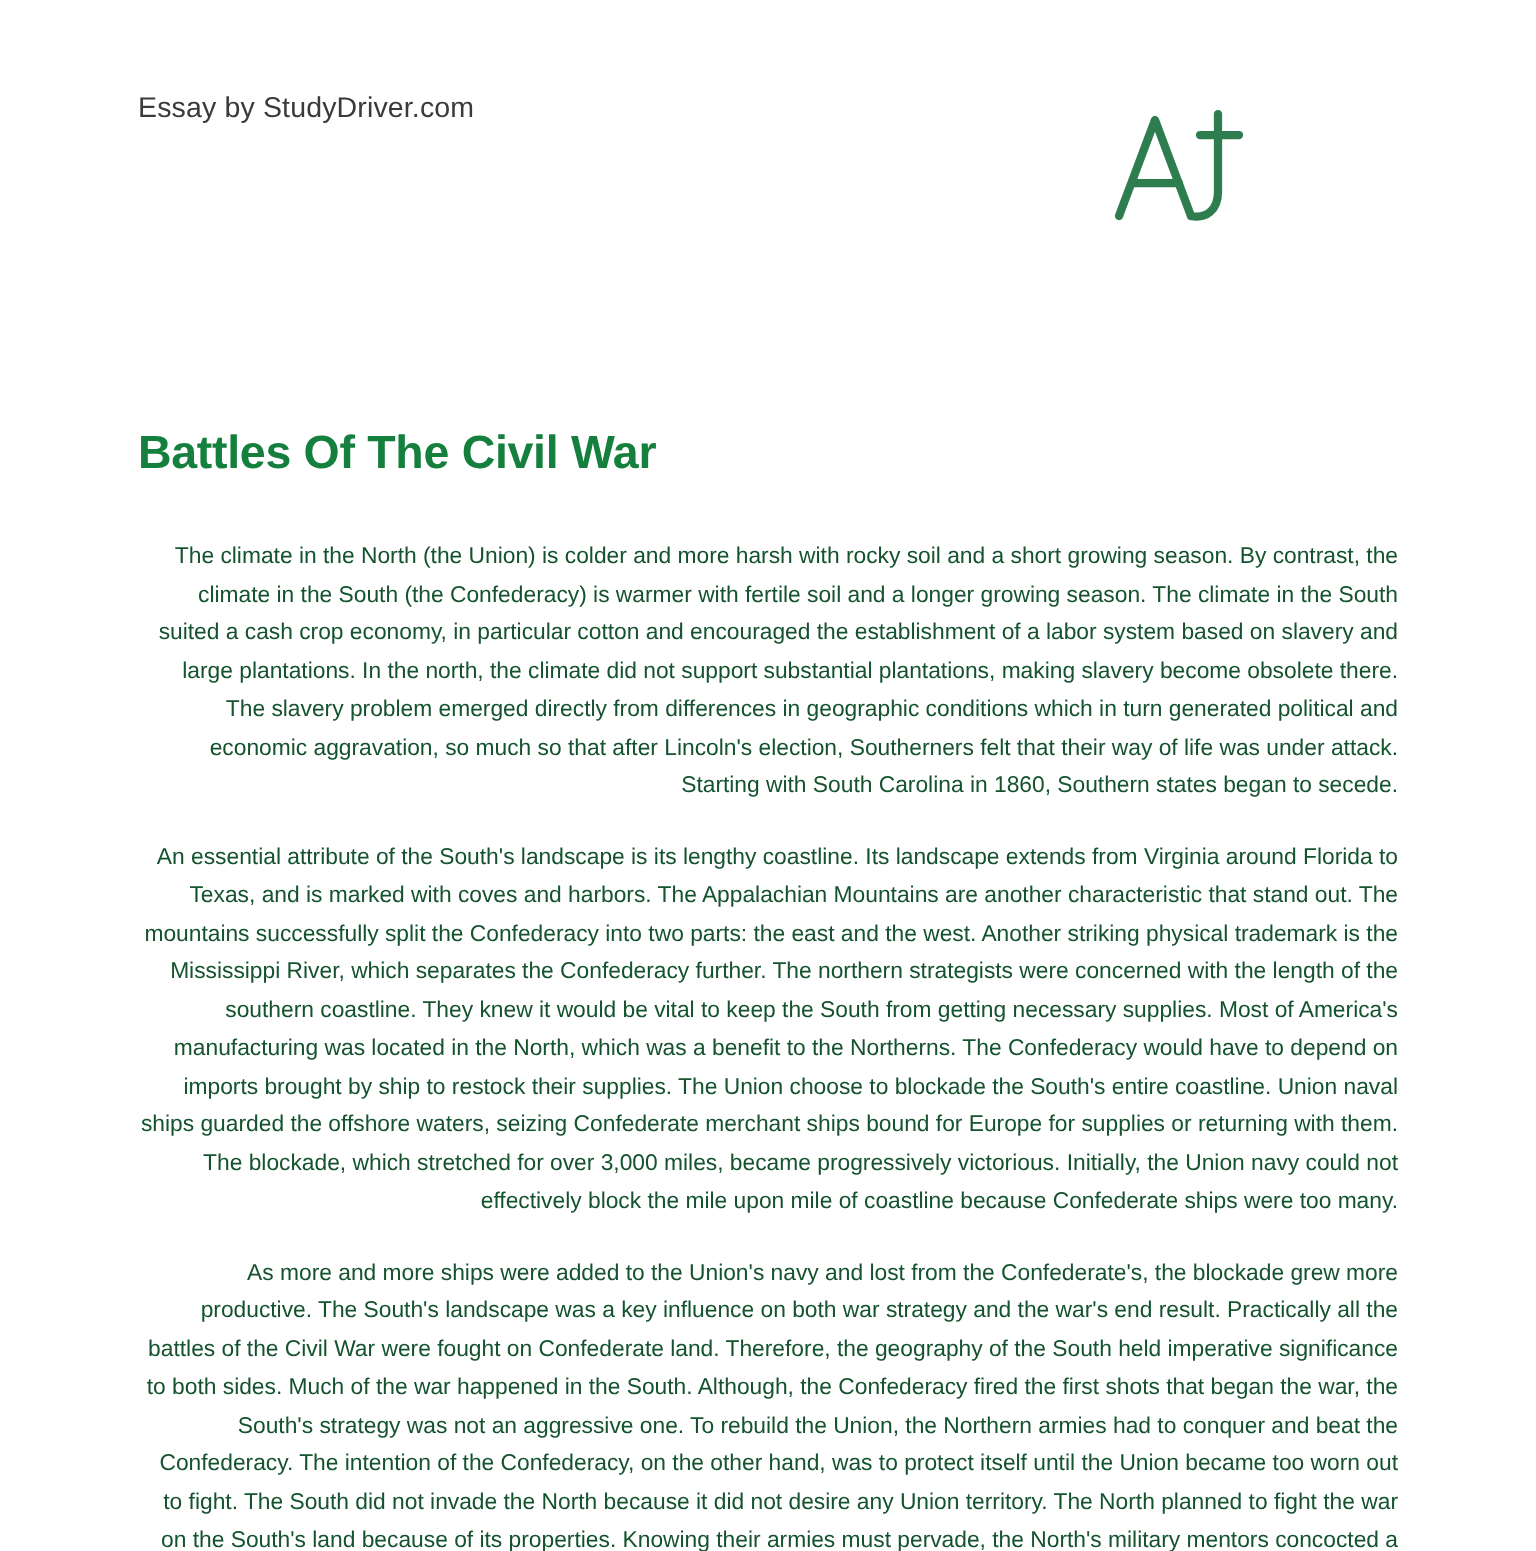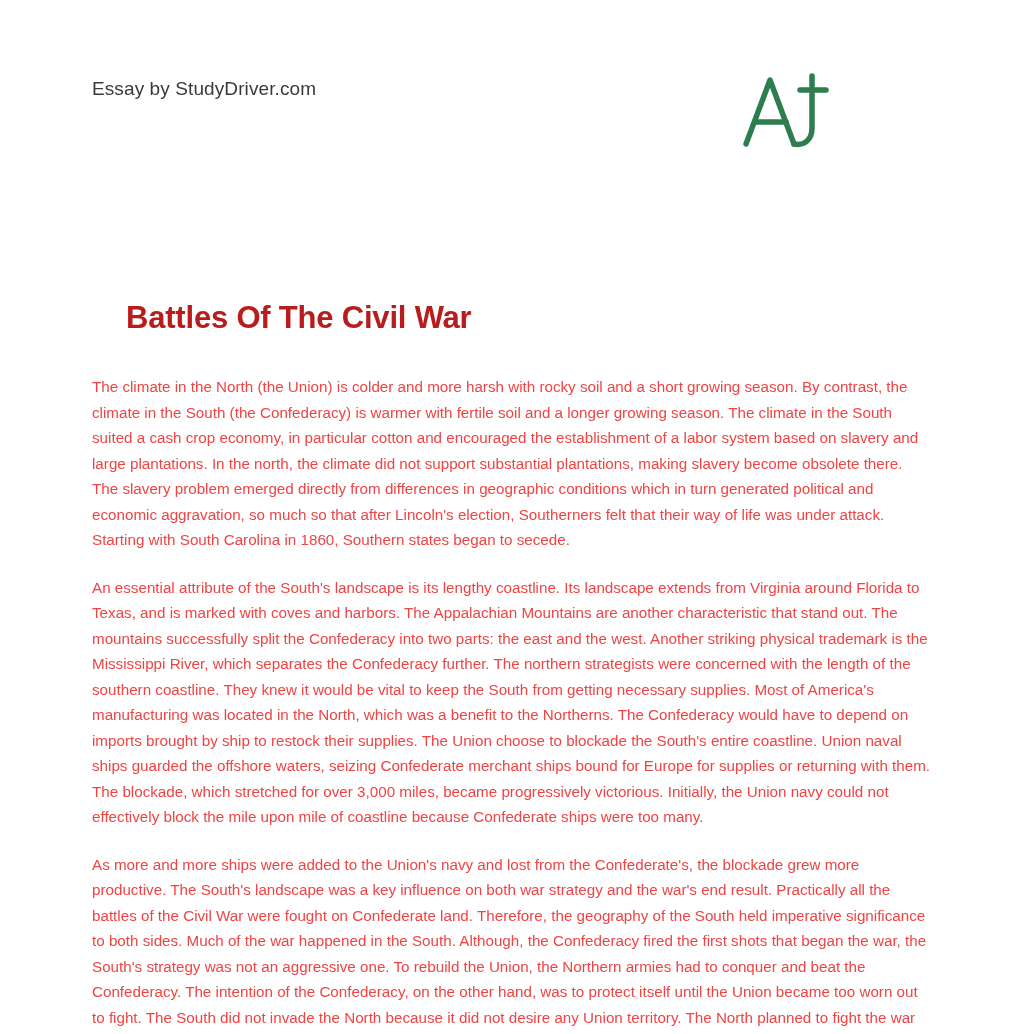--- a/index.html
+++ b/index.html
@@ -16,21 +16,21 @@
   }
   .page {
     position: relative;
     width: 1024px;
     min-height: 1034px;
     box-sizing: border-box;
     padding: 0 92px;
   }
   .header {
     position: relative;
-    padding-top: 78px;
+    padding-top: 62px;
     min-height: 110px;
   }
   .byline {
     font-size: 19px;
     color: #3a3a3a;
     letter-spacing: 0.1px;
   }
   .byline .brand {
     color: #3a3a3a;
   }
@@ -53,34 +53,33 @@
     width: 110px;
     height: 92px;
   }
   .logo svg {
     display: block;
   }
   .doc-title {
     margin-top: 112px;
     font-size: 31px;
     font-weight: bold;
-    color: #b91c1c;
+    color: #15803d;
     letter-spacing: -0.2px;
-    margin-left: 34px;
   }
   .article {
     margin-top: 38px;
     padding-bottom: 20px;
   }
   .article p {
     margin: 0 0 22px 0;
     font-size: 15.2px;
     line-height: 25.5px;
-    color: #ef4444;
-    text-align: left;
+    color: #14532d;
+    text-align: right;
   }
   .article p:last-child {
     margin-bottom: 0;
   }
 </style>
 </head>
 <body>
 
 <div class="page">
 

